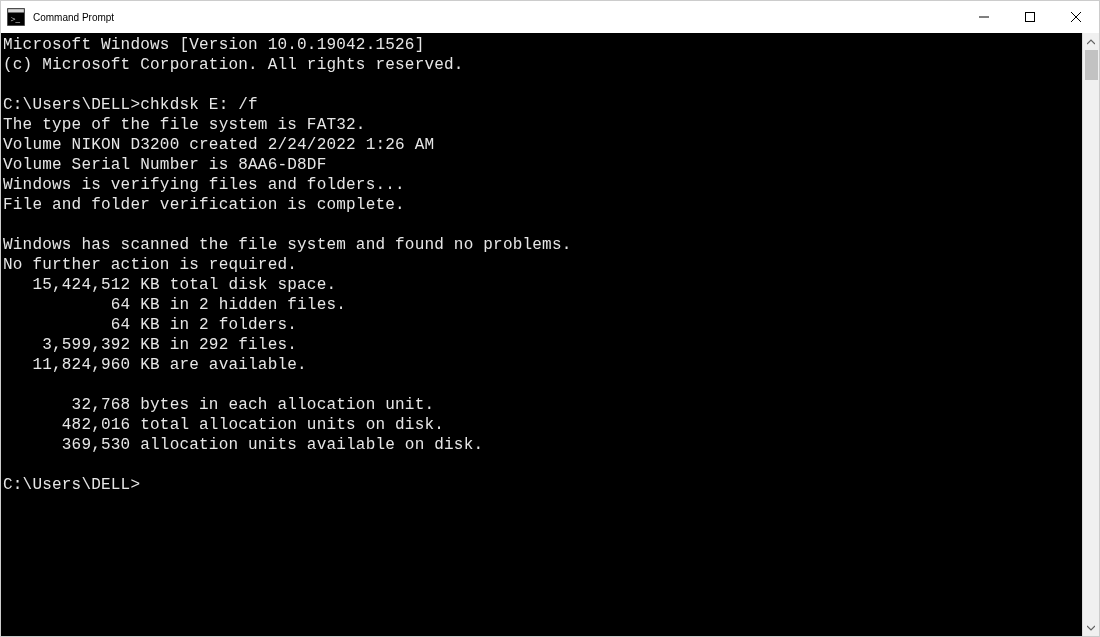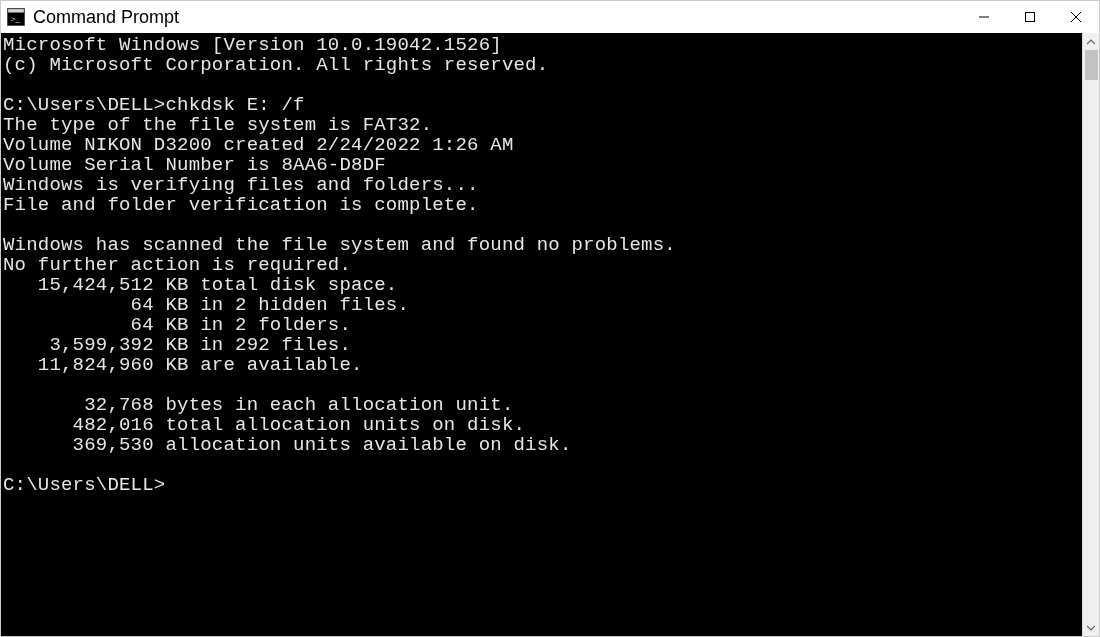--- a/index.html
+++ b/index.html
@@ -1,25 +1,25 @@
 <!DOCTYPE html>
 <html><head>
 <meta charset="utf-8">
 <style>
   * { margin: 0; padding: 0; box-sizing: border-box; }
   html, body { width: 1100px; height: 637px; overflow: hidden; font-family: "Segoe UI", Tahoma, sans-serif; background: #fff; }
   .window { width: 1100px; height: 637px; display: flex; flex-direction: column; border: 1px solid #ccc; }
   .titlebar { height: 32px; background: #ffffff; display: flex; align-items: center; padding-left: 6px; }
   .titlebar .appicon { width: 18px; height: 18px; margin-right: 8px; display: flex; align-items: center; justify-content: center; }
-  .titlebar .title { font-size: 18px; color: #000; flex: 0 0 auto; }
+  .titlebar .title { font-size: 10px; color: #000; flex: 0 0 auto; }
   .titlebar .spacer { flex: 1 1 auto; }
   .winbtn { width: 46px; height: 32px; display: flex; align-items: center; justify-content: center; }
   .winbtn svg { width: 10px; height: 10px; }
   .client { flex: 1 1 auto; display: flex; background: #000; }
-  .console { flex: 1 1 auto; background: #000; color: #e6e6e6; font-family: Consolas, "Courier New", monospace; font-size: 19px; line-height: 20px; padding: 2px 0 0 2px; white-space: pre; overflow: hidden; letter-spacing: 0.2px; }
+  .console { flex: 1 1 auto; background: #000; color: #e6e6e6; font-family: Consolas, "Courier New", monospace; font-size: 16px; line-height: 20px; padding: 2px 0 0 2px; white-space: pre; overflow: hidden; letter-spacing: 0.2px; }
   .scrollbar { width: 17px; background: #f0f0f0; display: flex; flex-direction: column; align-items: center; border-left: 1px solid #dcdcdc; }
   .sb-btn { width: 17px; height: 17px; display: flex; align-items: center; justify-content: center; color: #606060; font-size: 9px; }
   .sb-track { flex: 1 1 auto; width: 17px; position: relative; }
   .sb-thumb { position: absolute; left: 2px; right: 2px; top: 0; height: 30px; background: #c2c2c2; }
 </style>
 </head>
 <body>
 
 <div class="window">
 

